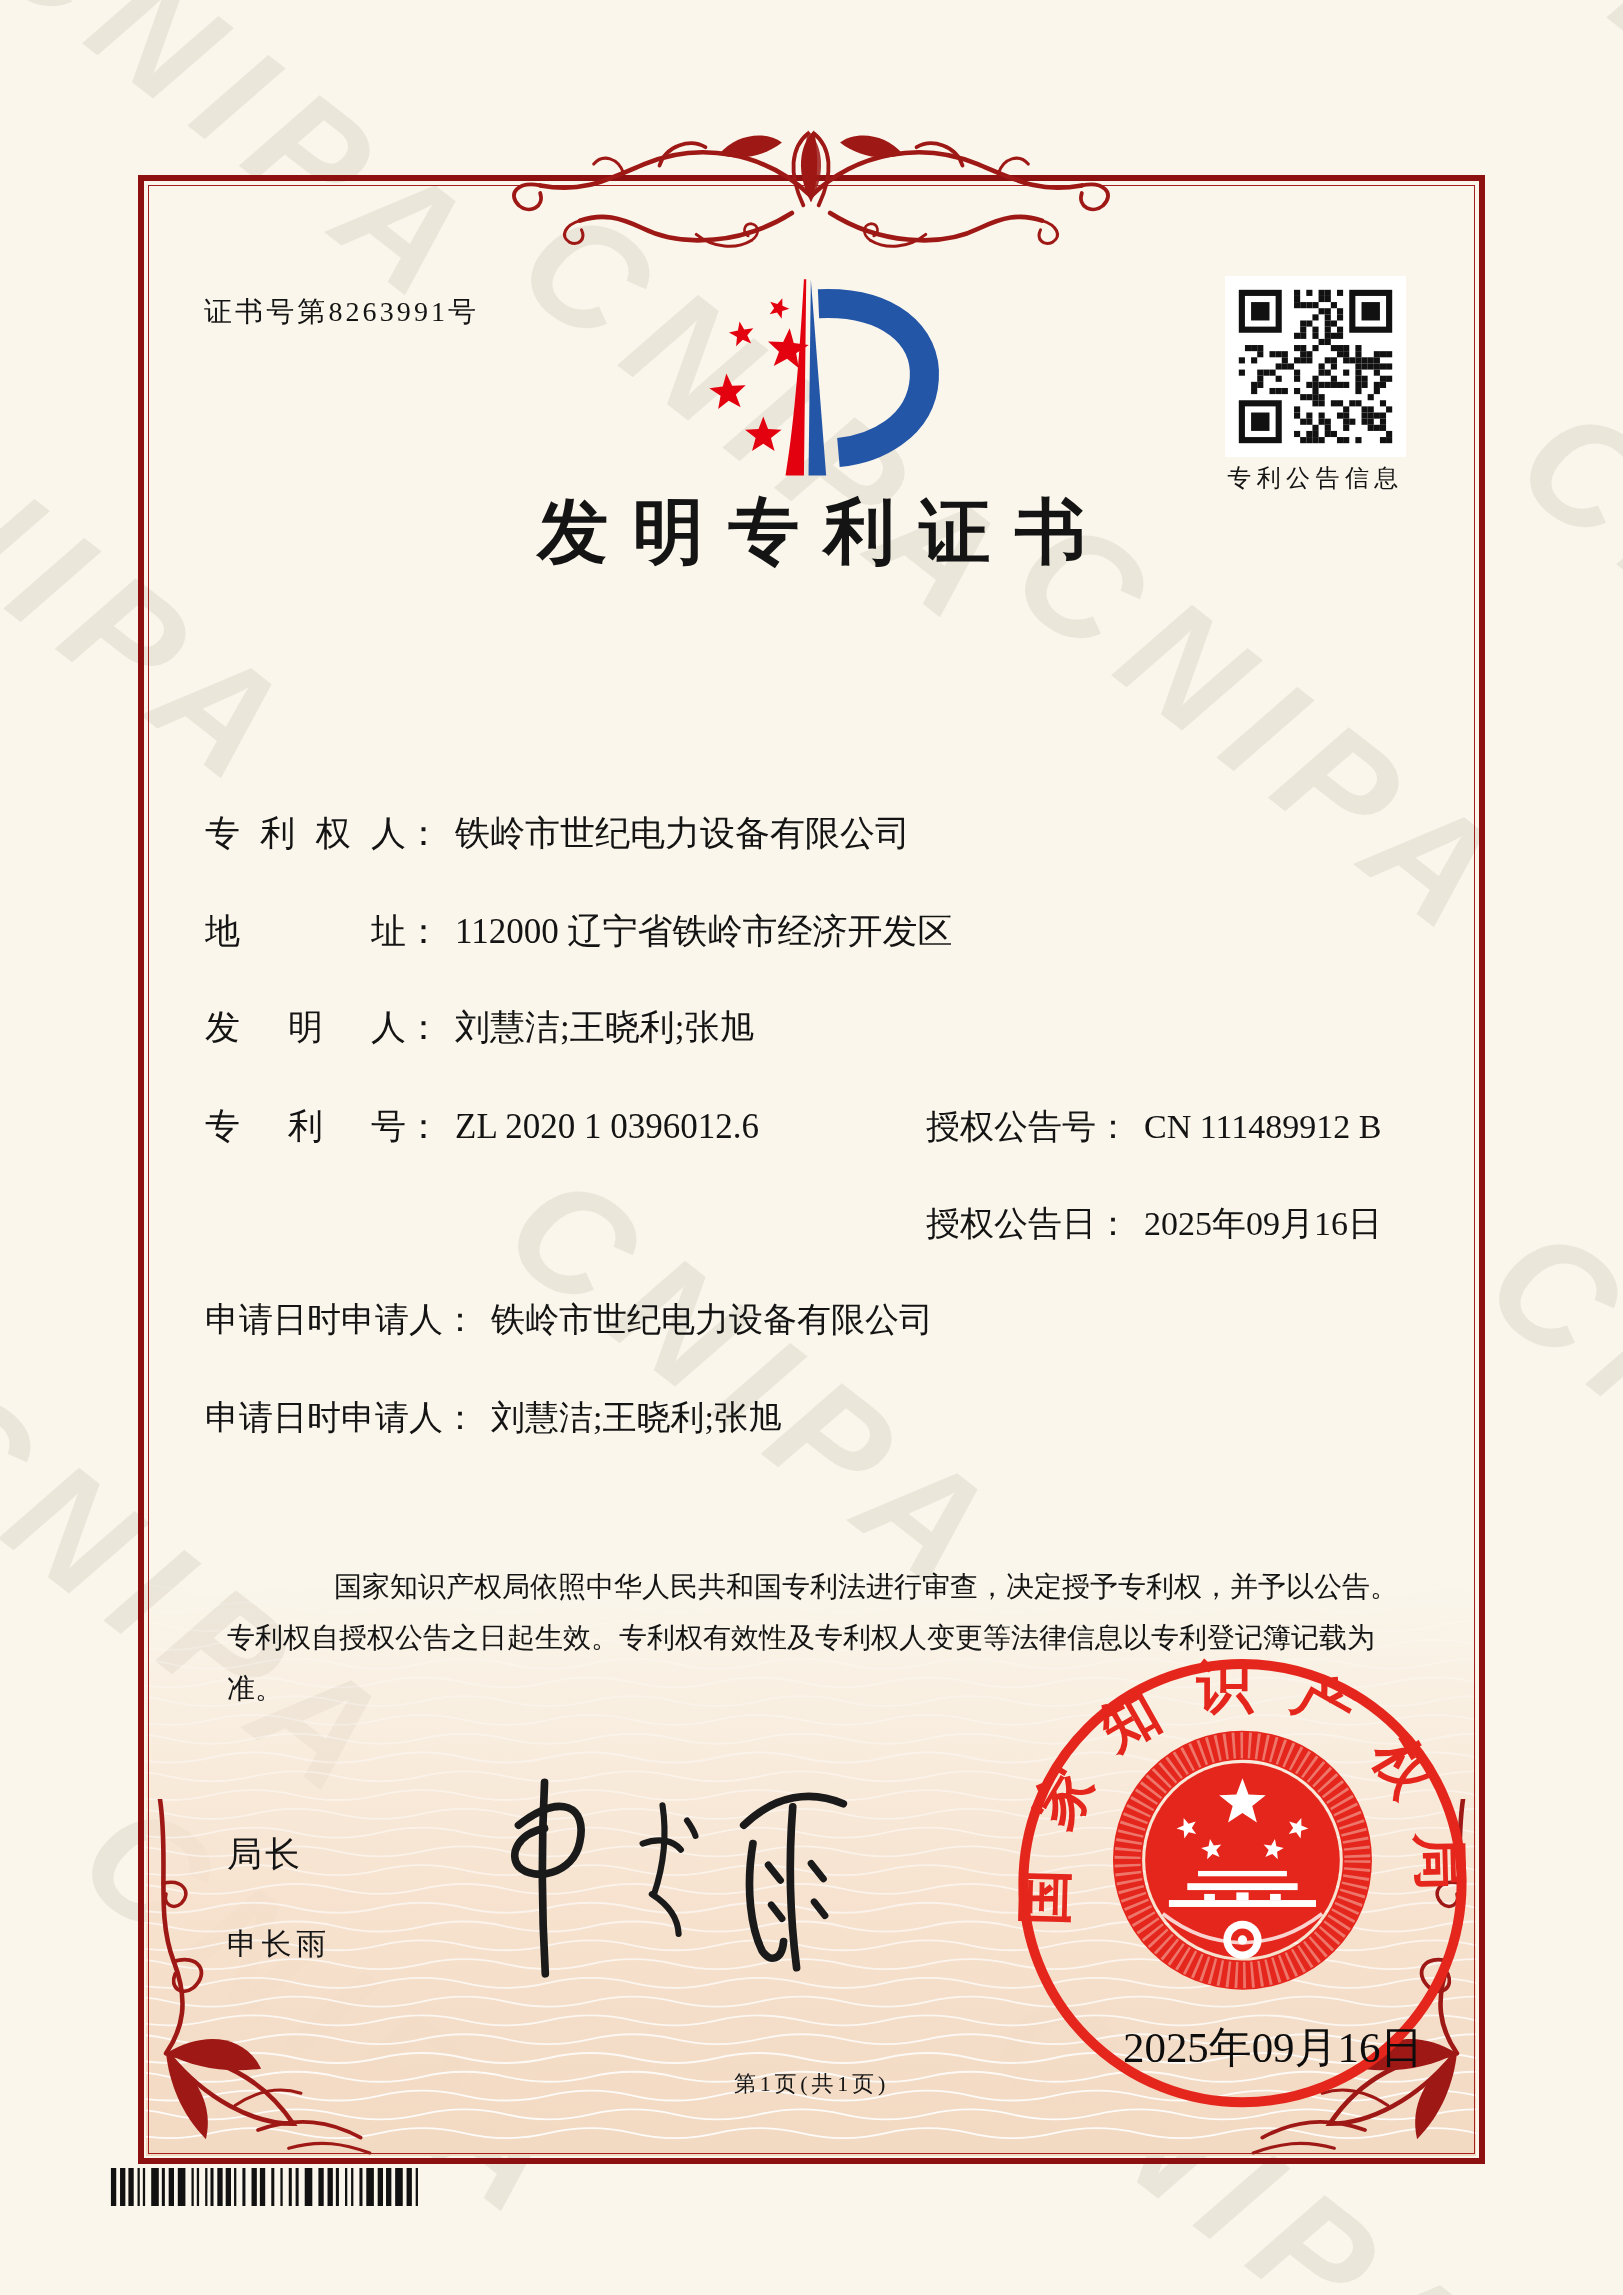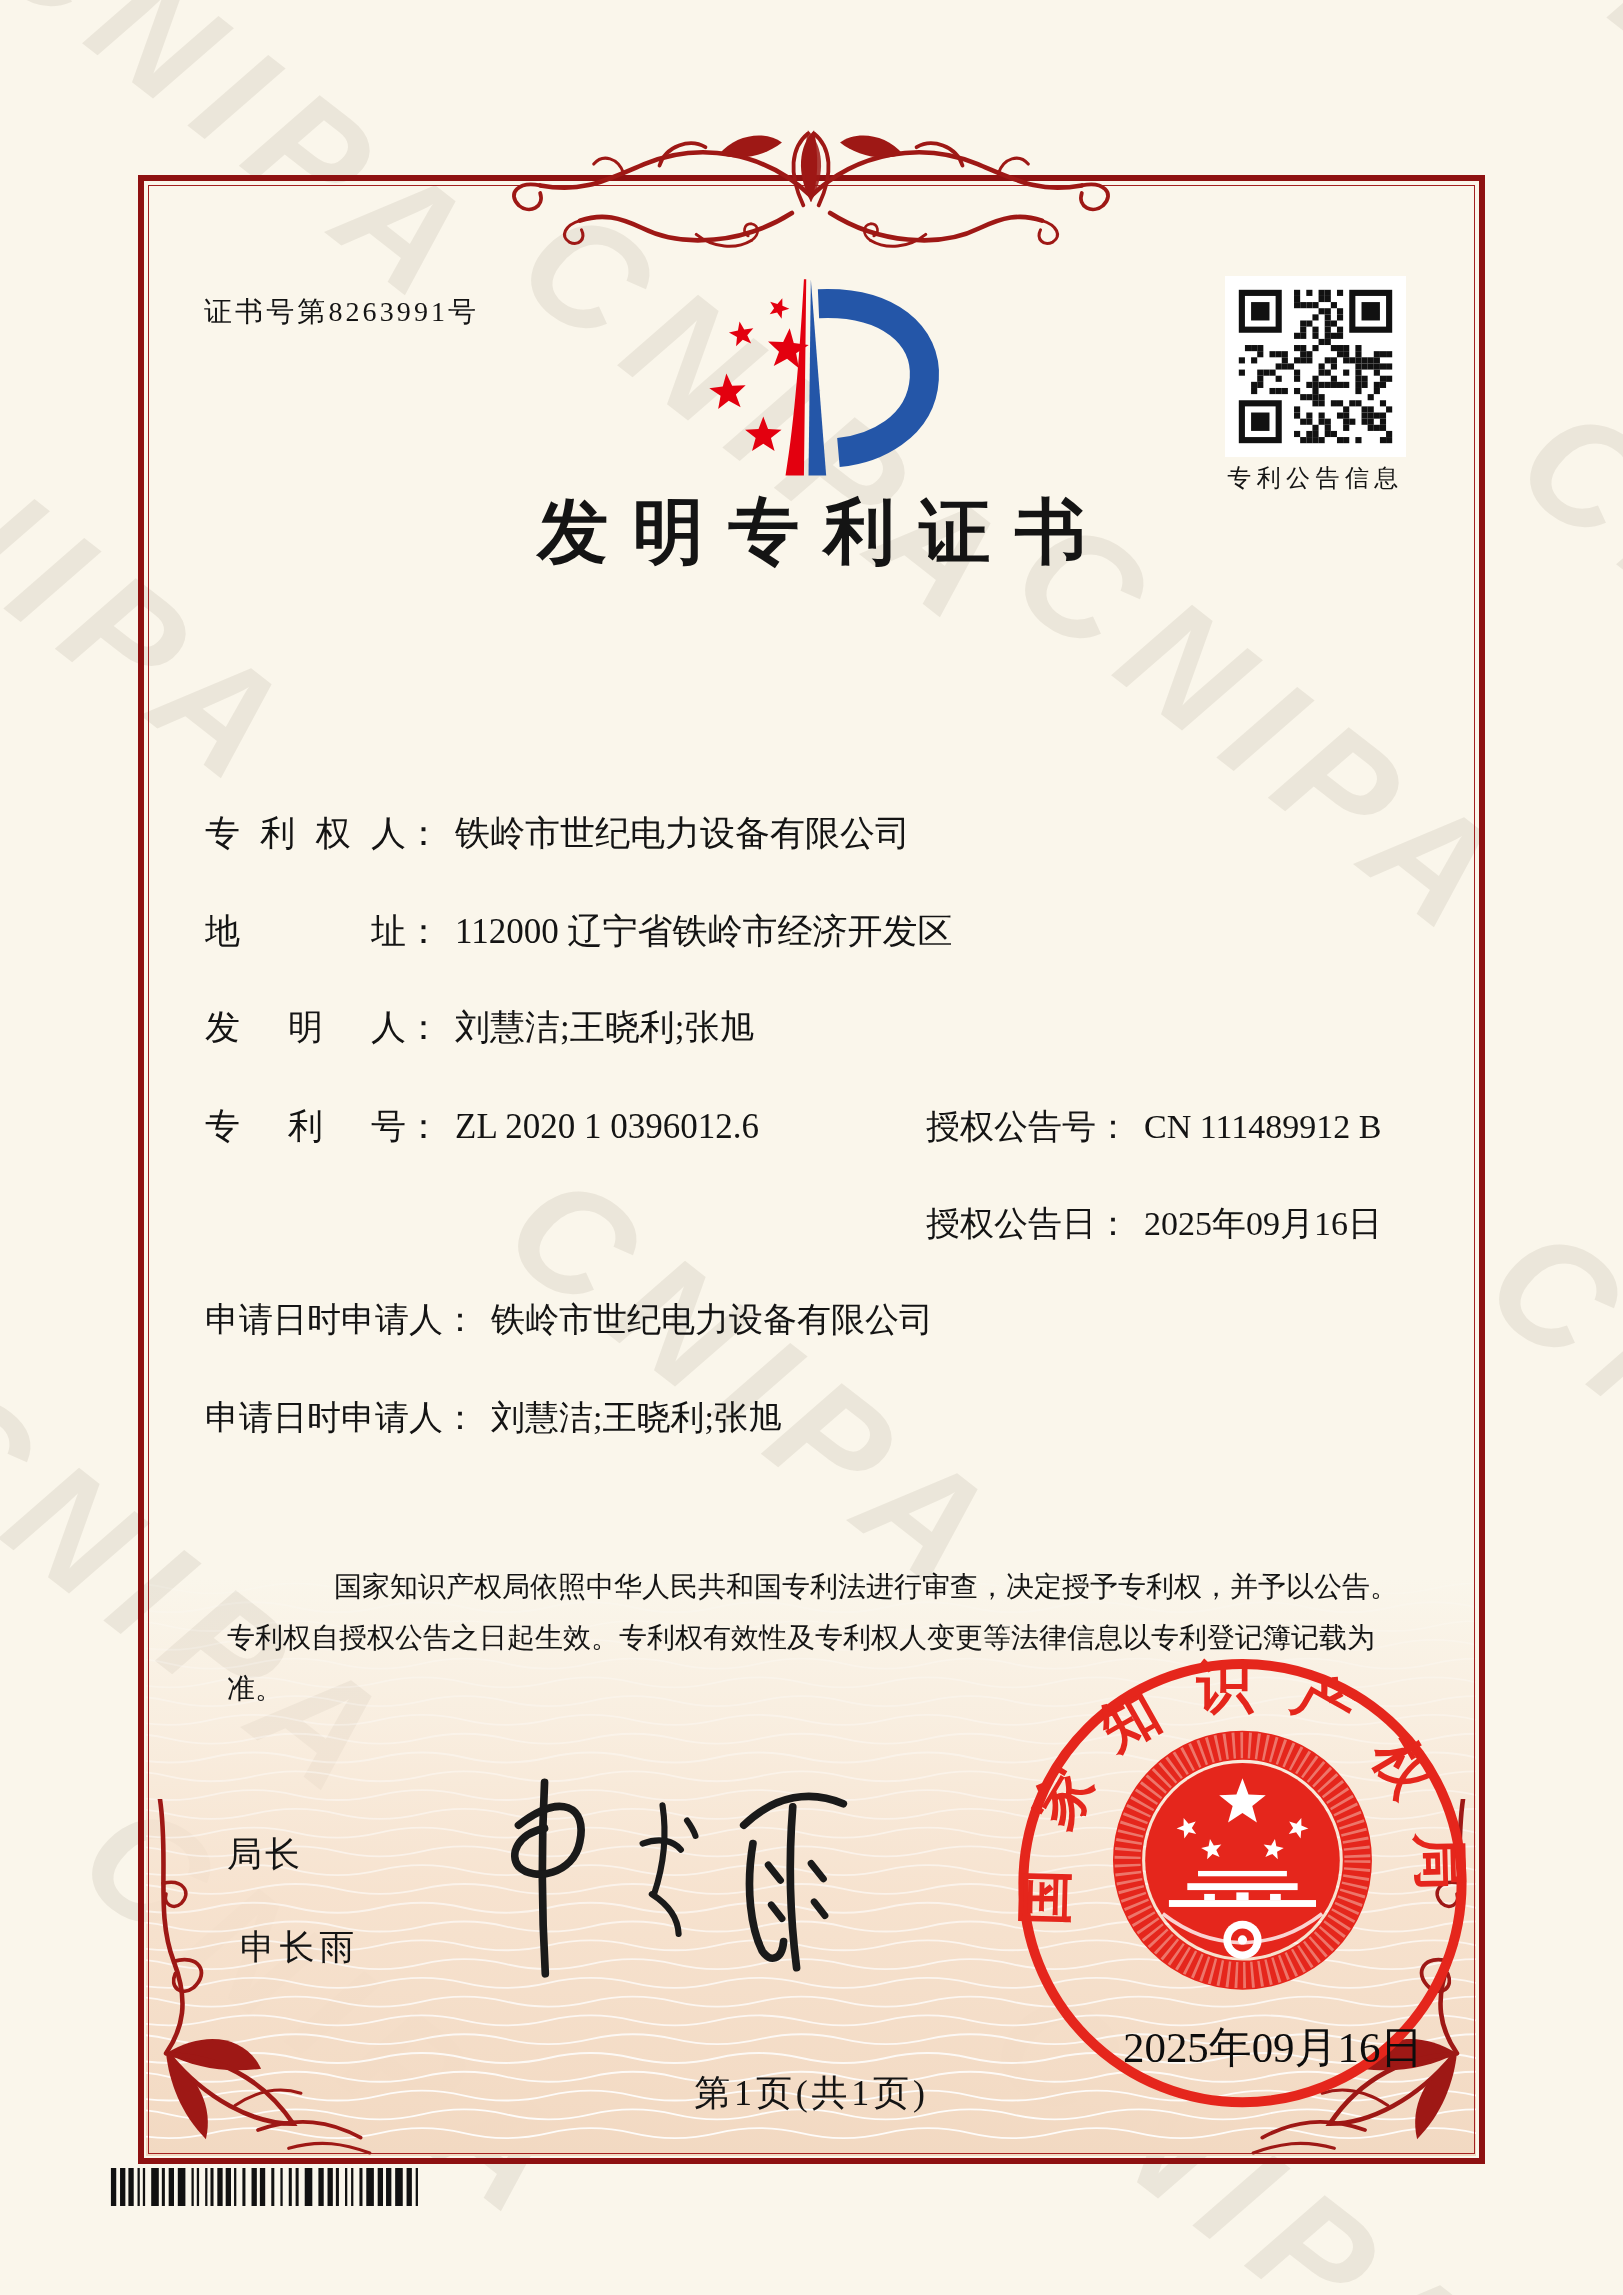--- a/index.html
+++ b/index.html
@@ -58,26 +58,26 @@
   .row .fvalue{display:inline-block;margin-left:14px;}
   .row.rcol{left:926px;text-align:right;}
   .row.small{font-size:34px;}
   .legal{
     position:absolute;left:227px;top:1561px;width:1185px;z-index:5;
     font-size:28px;line-height:51px;
   }
   .legal .l1{display:block;text-indent:107px;}
   .legal .l2{display:block;}
   .director-label{position:absolute;left:227px;top:1831px;z-index:6;font-size:35px;letter-spacing:3.1px;}
-  .director-name{position:absolute;left:240px;top:1924px;z-index:6;font-size:35px;letter-spacing:4.6px;}
+  .director-name{position:absolute;left:227px;top:1924px;z-index:6;font-size:30px;letter-spacing:4.6px;}
   .sig-svg{position:absolute;left:471px;top:1750px;z-index:6;}
   .seal-svg{position:absolute;left:1011px;top:1648px;z-index:7;}
   .footer-page{
     position:absolute;left:0;right:0;top:2069px;z-index:6;text-align:center;
-    font-size:36px;letter-spacing:3.8px;
+    font-size:22px;letter-spacing:3.8px;
   }
   .barcode-svg{position:absolute;left:108px;top:2168px;z-index:5;}
   .logo-svg{position:absolute;left:688px;top:270px;z-index:5;}
   .qr-svg{display:block;}
 </style>
 </head>
 <body>
 
 <div class="page">
 

